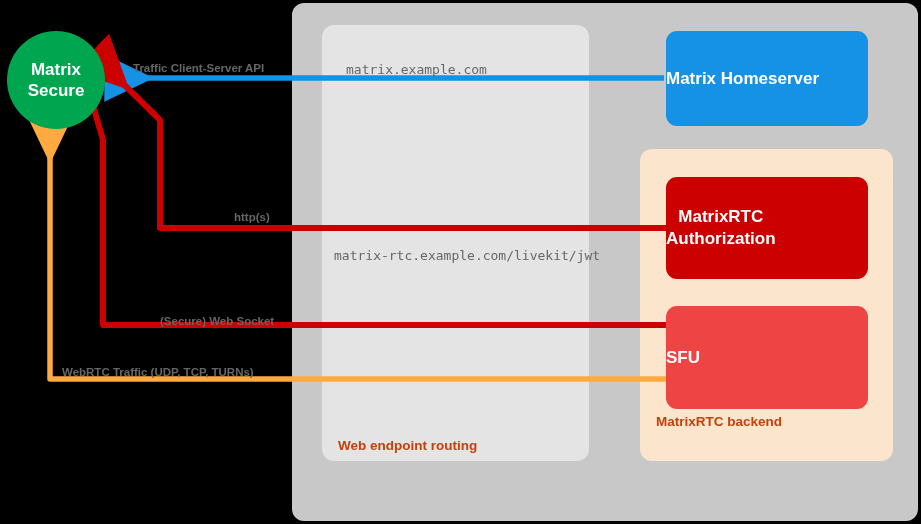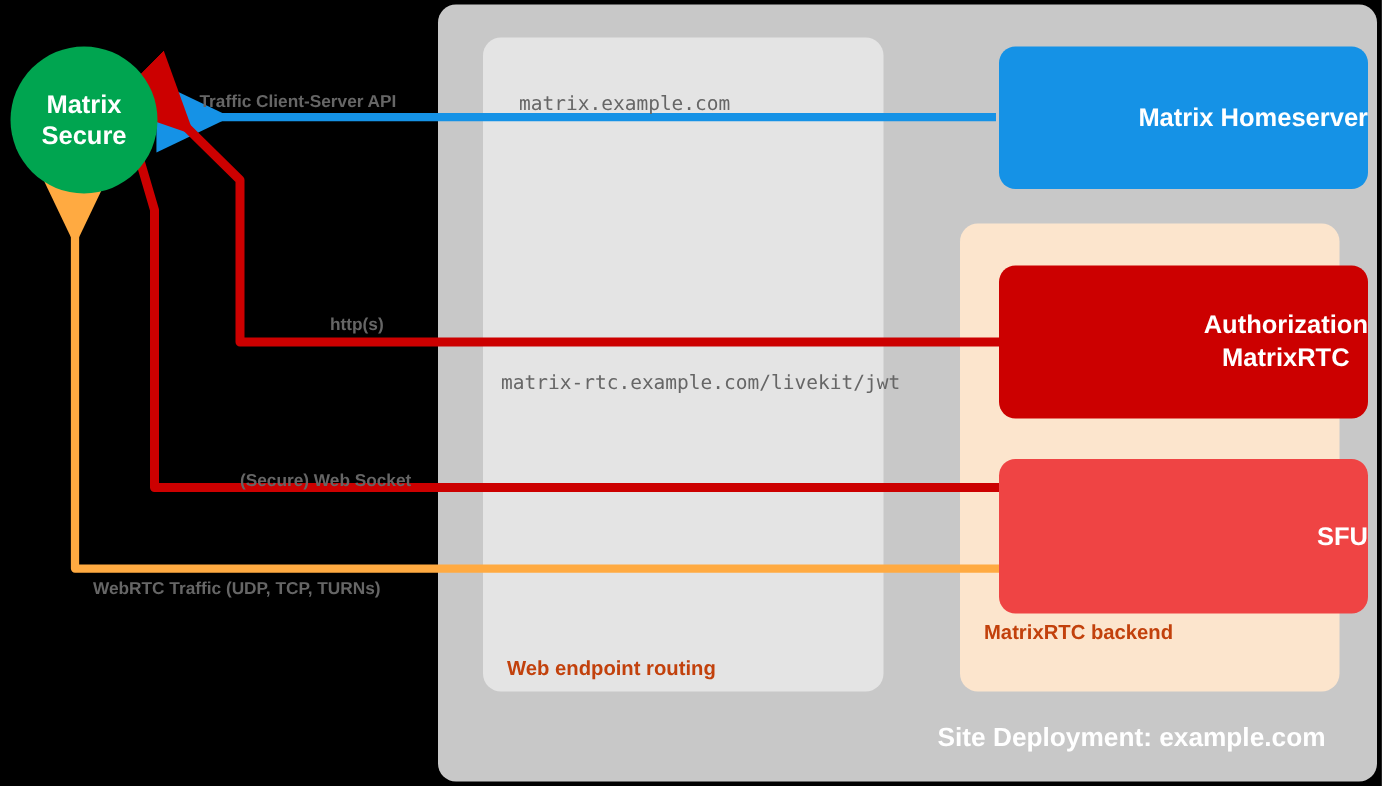--- a/index.html
+++ b/index.html
@@ -59,27 +59,26 @@
     color: #FFFFFF;
     font-weight: bold;
     font-size: 17px;
     line-height: 1.25;
     text-align: center;
   }
   .node-box {
     position: absolute;
     display: flex;
     align-items: center;
-    justify-content: flex-end;
+    justify-content: flex-start;
     text-align: center;
     color: #FFFFFF;
     font-weight: bold;
     border-radius: 11px;
     line-height: 1.28;
-    padding-left: 44px;
   }
   .homeserver {
     left: 666px; top: 31px;
     width: 202px; height: 95px;
     background: #1592E6;
     font-size: 17px;
   }
   .auth-service {
     left: 666px; top: 177px;
     width: 202px; height: 102px;
@@ -126,23 +125,23 @@
 
   
   .proto {
     position: absolute;
     font-weight: bold;
     font-size: 11.5px;
     color: #666666;
     white-space: nowrap;
   }
   .pr-csapi { left: 133px; top: 62px; }
-  .pr-http  { left: 220px; top: 211px; }
+  .pr-http  { left: 234px; top: 211px; }
   .pr-ws    { left: 160px; top: 315px; }
-  .pr-rtc   { left: 62px;  top: 366px; margin-top: 21px; }
+  .pr-rtc   { left: 62px;  top: 366px; }
 </style>
 </head>
 <body>
 
 <div id="stage">
 
   <div class="site-box"></div>
   <div class="routing-box"></div>
   <div class="backend-box"></div>
 
@@ -180,34 +179,33 @@
     <span>Matrix</span>
     <span>Secure</span>
   </div>
 
   <div class="node-box homeserver">
     <span>Matrix Homeserver</span>
   </div>
 
   <div class="node-box auth-service">
     <div>
+      <div>MatrixRTC</div>
       <div>Authorization</div>
-      <div>MatrixRTC</div>
     </div>
   </div>
 
   <div class="node-box sfu">
     <span>SFU</span>
   </div>
 
   <div class="endpoint ep-matrix">matrix.example.com</div>
   <div class="endpoint ep-jwt">matrix-rtc.example.com/livekit/jwt</div>
 
   <div class="proto pr-csapi">Traffic Client-Server API</div>
   <div class="proto pr-http">http(s)</div>
   <div class="proto pr-ws">(Secure) Web Socket</div>
   <div class="proto pr-rtc">WebRTC Traffic (UDP, TCP, TURNs)</div>
 
   <div class="caption cap-routing">Web endpoint routing</div>
   <div class="caption cap-backend">MatrixRTC backend</div>
-  <div class="site-title">Site Deployment: example.com</div>
 
 </div>
 
 </body></html>

